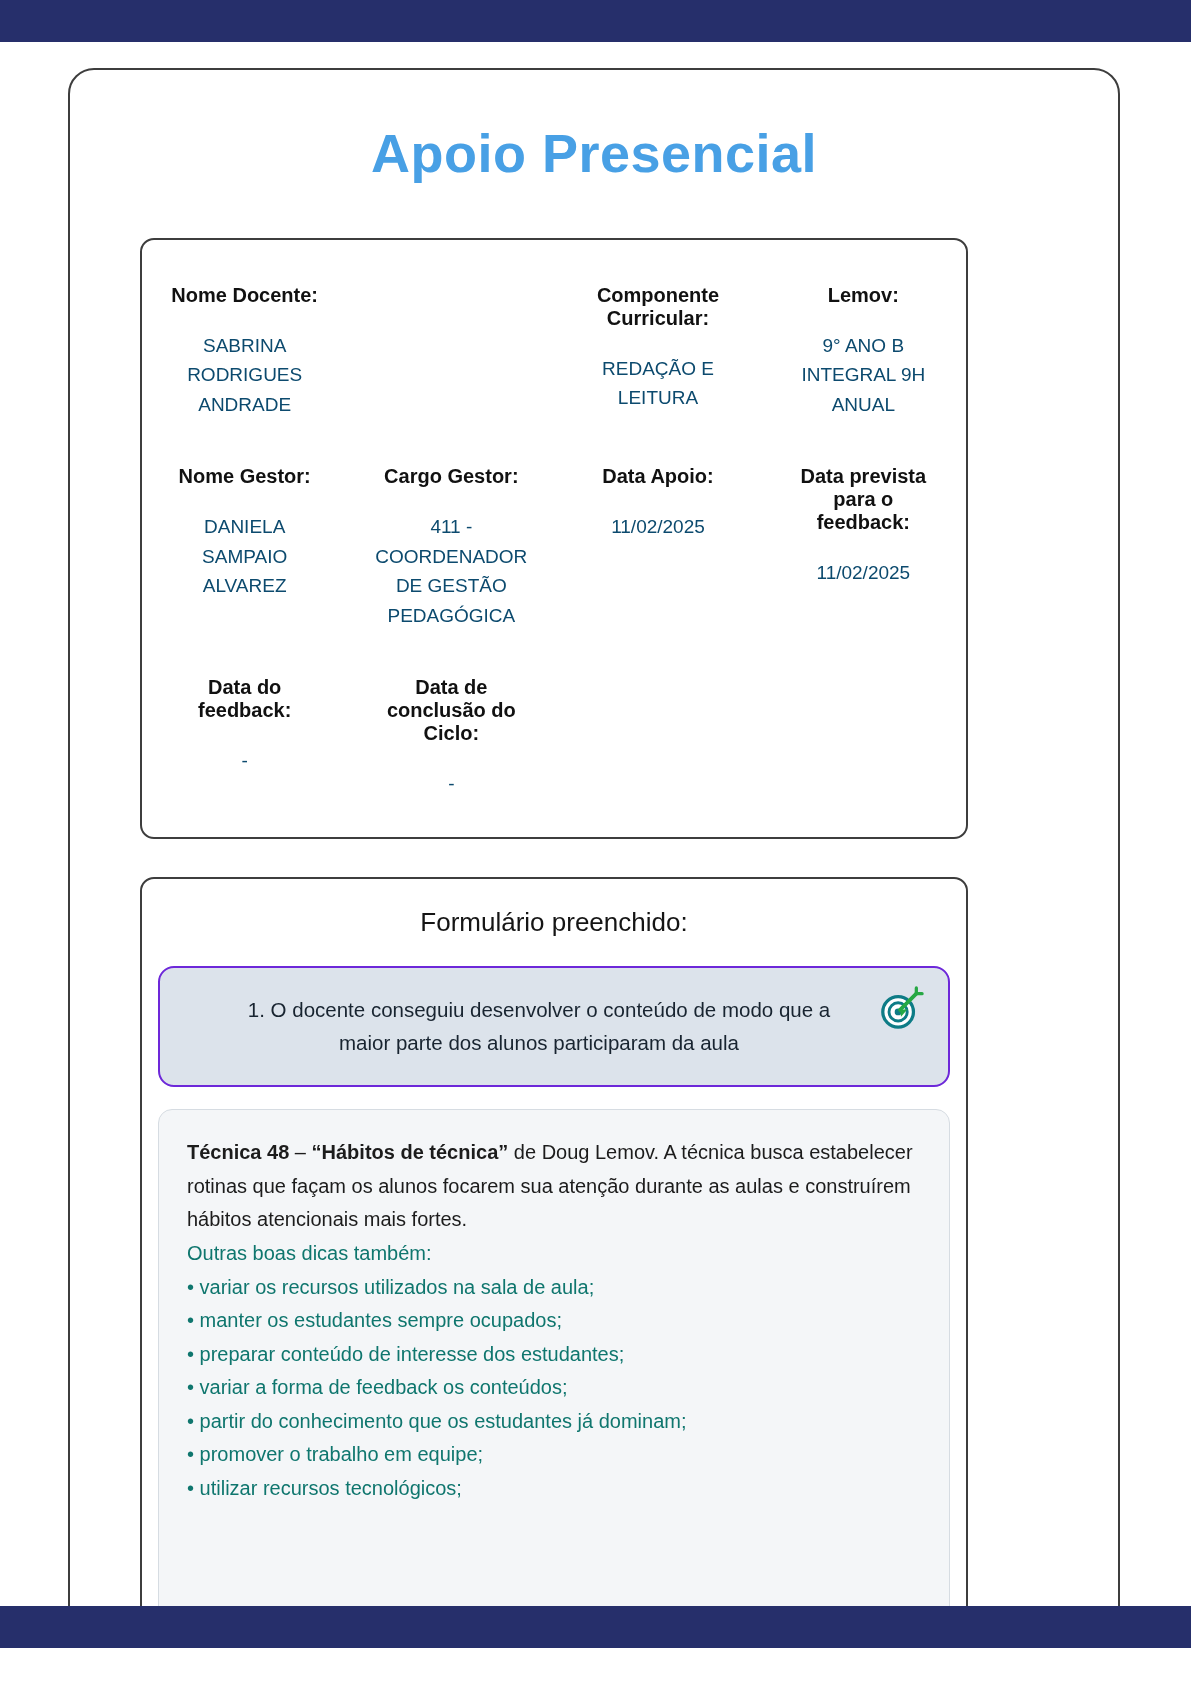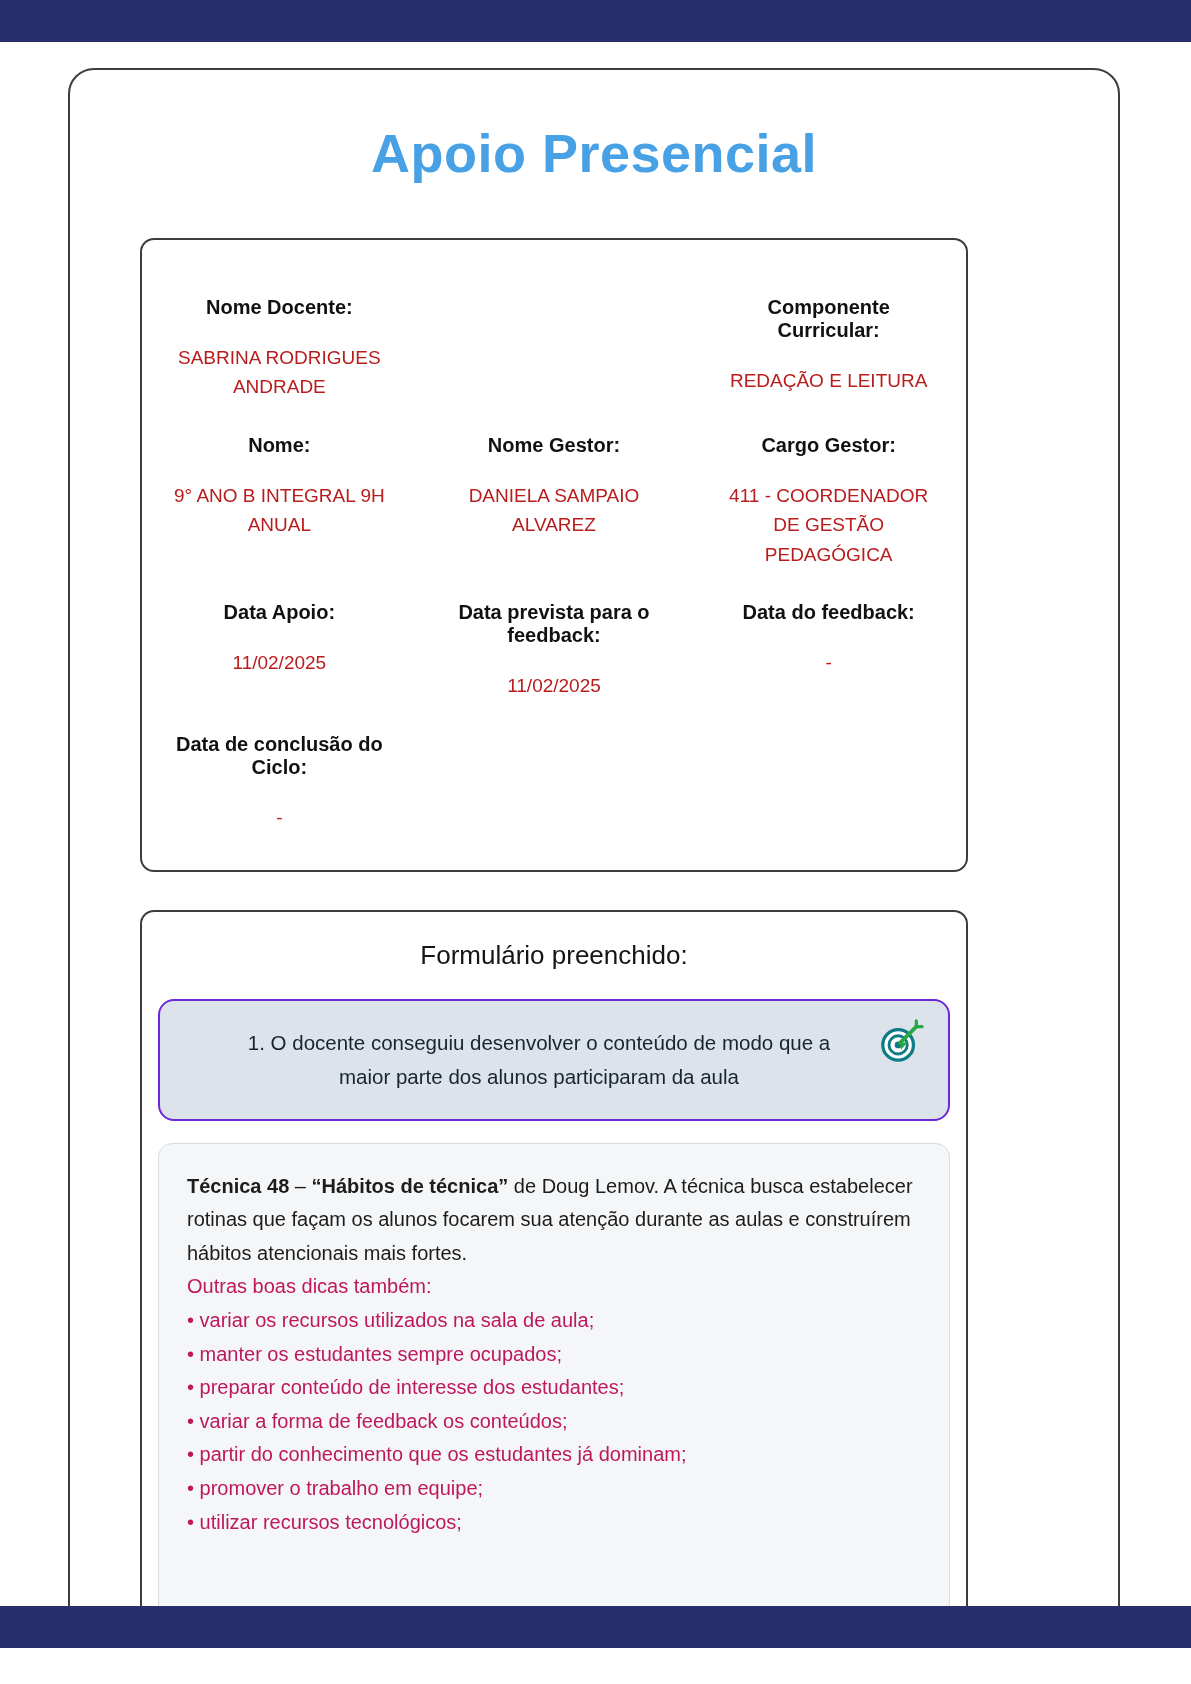--- a/index.html
+++ b/index.html
@@ -50,37 +50,36 @@
   .info-card {
     margin:54px 0 0 70px;
     width:828px;
     border:2px solid #3d3d3d;
     border-radius:14px;
     padding:44px 0 38px;
     background:#ffffff;
   }
   .fields-grid {
     display:grid;
-    grid-template-columns:1fr 1fr 1fr;
-    row-gap:32px;
-    margin-top:12px;
+    grid-template-columns:1fr 1fr 1fr 1fr;
+    row-gap:46px;
   }
   .field {
     text-align:center;
     padding:0 28px;
   }
   .field-label {
     font-size:20px;
     font-weight:700;
     color:#111111;
     margin-bottom:24px;
   }
   .field-value {
     font-size:19px;
-    color:#b91c1c;
+    color:#0c4a6e;
     line-height:1.55;
   }
 
   
   .form-card {
     margin:38px 0 0 70px;
     width:828px;
     height:762px;
     border:2px solid #3d3d3d;
     border-radius:14px;
@@ -129,21 +128,21 @@
     height:620px;
   }
   .answer-text {
     font-size:20px;
     line-height:1.68;
     color:#1c1c1c;
   }
   .answer-line {
     font-size:20px;
     line-height:1.68;
-    color:#be185d;
+    color:#0f766e;
   }
   .b { font-weight:700; }
 </style>
 </head>
 <body>
 
 <div class="page">
 
   <div class="top-bar"></div>
 
@@ -158,21 +157,21 @@
           <div class="field-label">Nome Docente:</div>
           <div class="field-value">SABRINA RODRIGUES ANDRADE</div>
         </div>
         <div class="field"></div>
 
         <div class="field">
           <div class="field-label">Componente Curricular:</div>
           <div class="field-value">REDAÇÃO E LEITURA</div>
         </div>
         <div class="field">
-          <div class="field-label">Nome:</div>
+          <div class="field-label">Lemov:</div>
           <div class="field-value">9° ANO B INTEGRAL 9H ANUAL</div>
         </div>
 
         <div class="field">
           <div class="field-label">Nome Gestor:</div>
           <div class="field-value">DANIELA SAMPAIO ALVAREZ</div>
         </div>
         <div class="field">
           <div class="field-label">Cargo Gestor:</div>
           <div class="field-value">411 - COORDENADOR DE GESTÃO PEDAGÓGICA</div>

